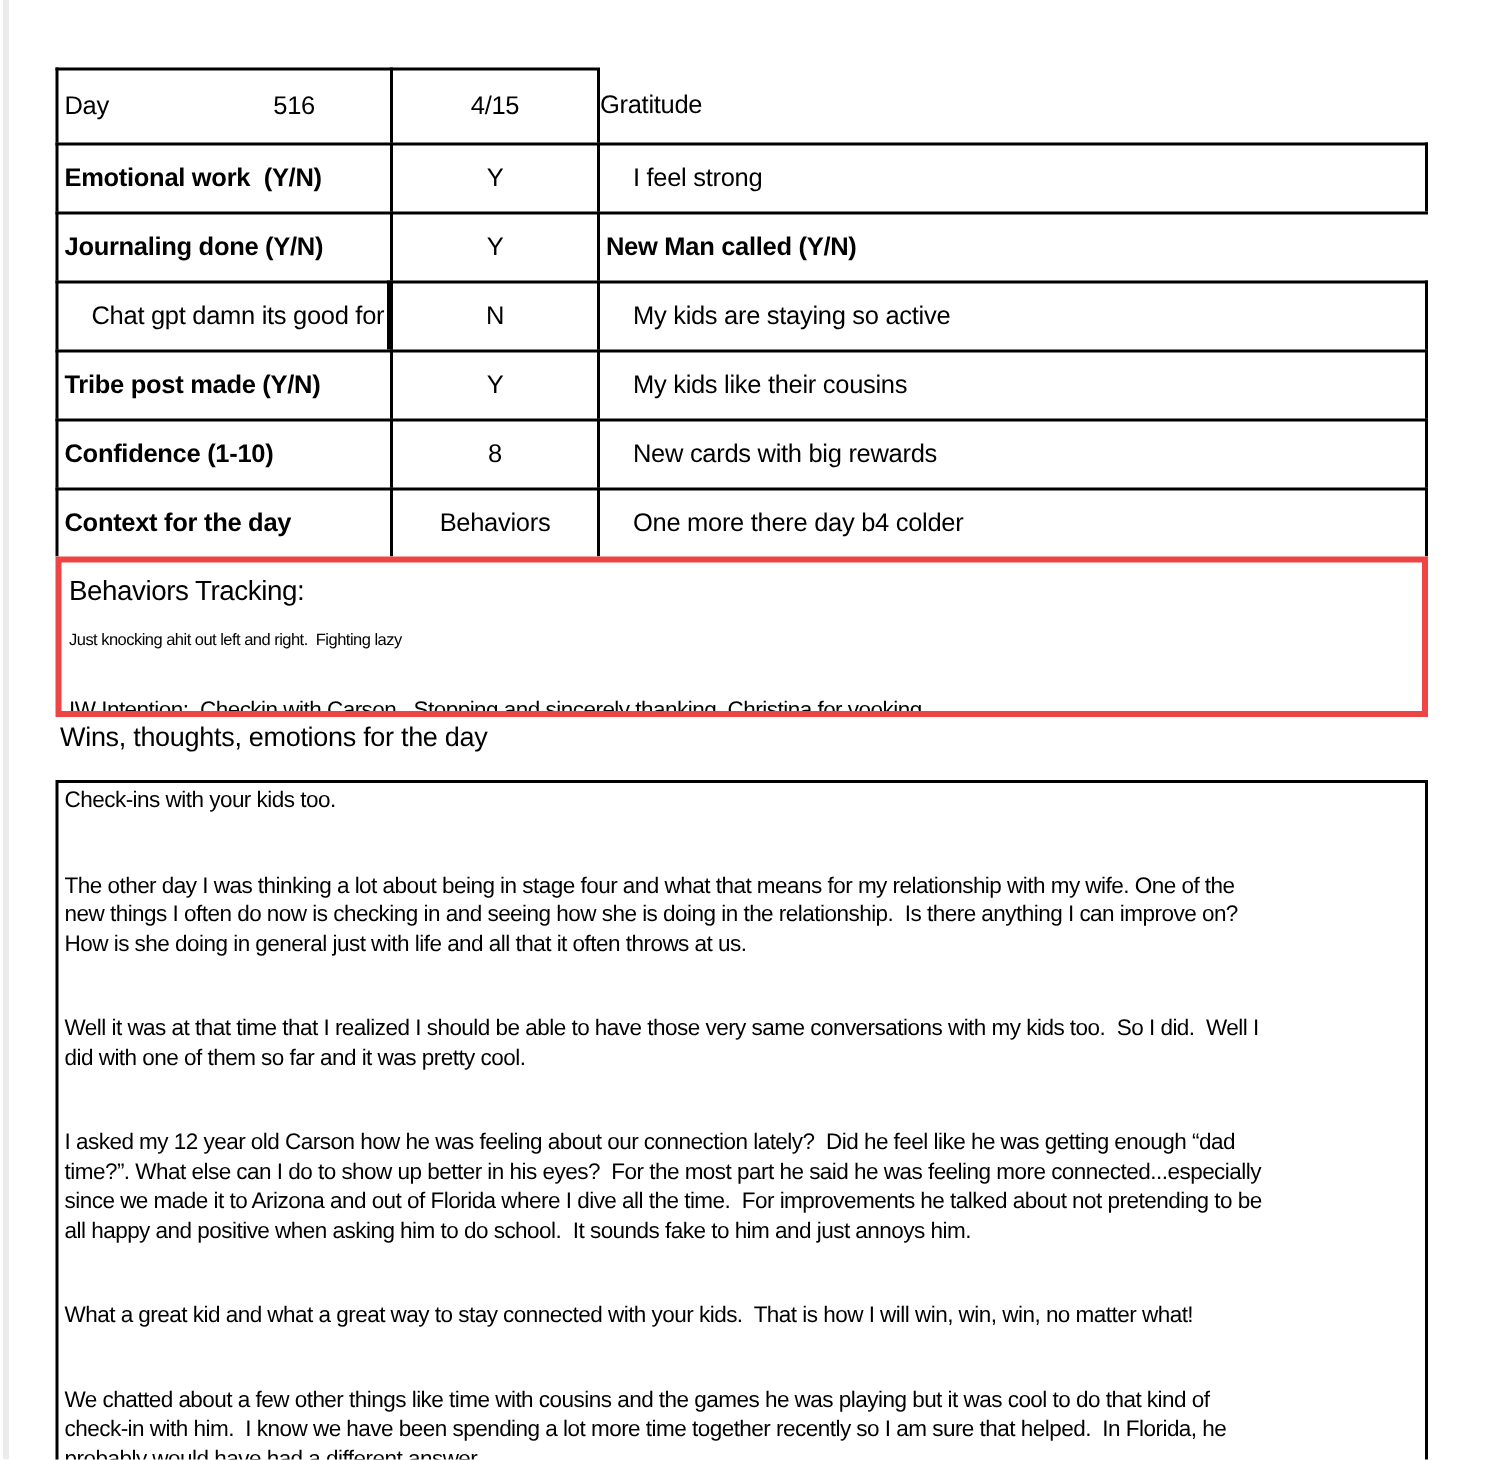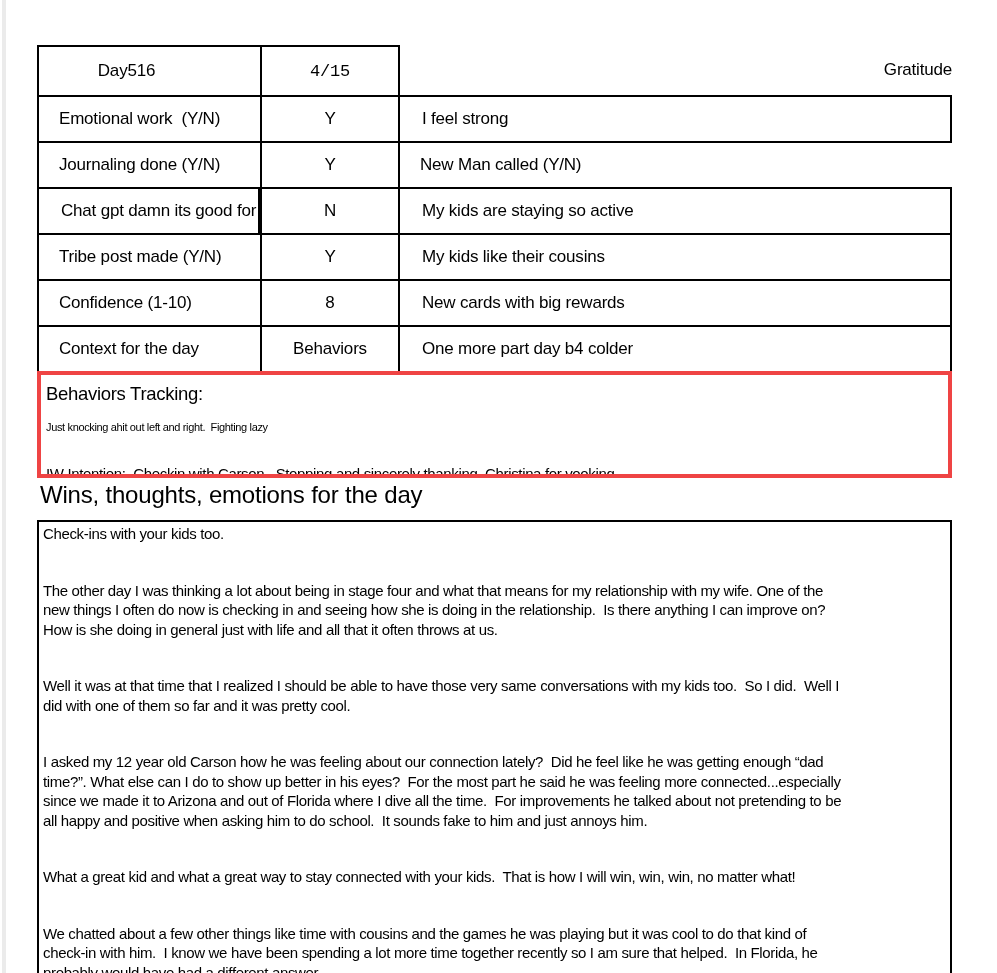--- a/index.html
+++ b/index.html
@@ -25,26 +25,26 @@
     grid-template-columns: 223px 138px 554px;
     grid-template-rows: 50px repeat(6, 46px);
     font-size: 17px;
     letter-spacing: -0.2px;
   }
   .cell {
     display: flex; align-items: center;
     border-left: 2px solid #000; border-top: 2px solid #000;
     overflow: hidden; white-space: pre;
   }
-  .cell.label { padding-left: 20px; }
+  .cell.label { padding-left: 4px; font-weight: bold; }
   .cell.value { justify-content: center; }
   .cell.grat  { padding-left: 22px; border-right: 2px solid #000; }
-  .cell.hdr-day { justify-content: center; padding: 0 50px 0 4px; }
-  .cell.hdr-date { justify-content: center; font-family: Liberation Mono, monospace; }
-  .cell.hdr-grat { justify-content: flex-end; border-top: none; border-right: none; }
+  .cell.hdr-day { justify-content: space-between; padding: 0 50px 0 4px; }
+  .cell.hdr-date { justify-content: center; }
+  .cell.hdr-grat { justify-content: flex-start; border-top: none; border-right: none; }
 
   
   .behaviors {
     position: absolute; left: 37px; top: 371px;
     width: 915px; height: 107px;
     border: 4px solid #ef4444;
     overflow: hidden;
     background: #fff;
   }
   .behaviors .title {
@@ -59,21 +59,21 @@
   }
   .behaviors .intention {
     margin: 27px 0 0 5px;
     font-size: 15px; line-height: 19px; letter-spacing: -0.35px;
     white-space: pre;
   }
 
   
   .wins-heading {
     position: absolute; left: 40px; top: 481px;
-    font-size: 24px; letter-spacing: -0.2px;
+    font-size: 18px; letter-spacing: -0.2px;
     white-space: pre;
   }
 
   
   .journal {
     position: absolute; left: 37px; top: 520px;
     width: 915px; height: 465px;
     border: 2px solid #000;
     overflow: hidden;
     padding: 2px 1px 0 4px;
@@ -120,21 +120,21 @@
     <div class="cell label">Tribe post made (Y/N)</div>
     <div class="cell value">Y</div>
     <div class="cell grat">My kids like their cousins</div>
 
     <div class="cell label">Confidence (1-10)</div>
     <div class="cell value">8</div>
     <div class="cell grat">New cards with big rewards</div>
 
     <div class="cell label">Context for the day</div>
     <div class="cell value">Behaviors</div>
-    <div class="cell grat">One more part day b4 colder</div>
+    <div class="cell grat">One more there day b4 colder</div>
   </div>
 
   <div class="behaviors">
     <div class="title">Behaviors Tracking:</div>
     <div class="note">Just knocking ahit out left and right.  Fighting lazy</div>
     <div class="intention">IW Intention:  Checkin with Carson.  Stopping and sincerely thanking, Christina for vooking</div>
   </div>
 
   <div class="wins-heading">Wins, thoughts, emotions for the day</div>
 

